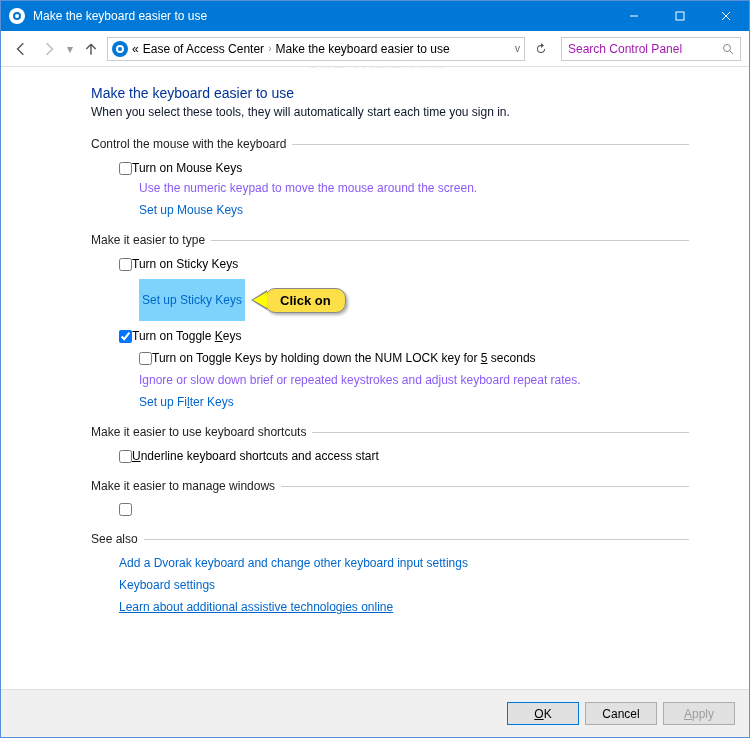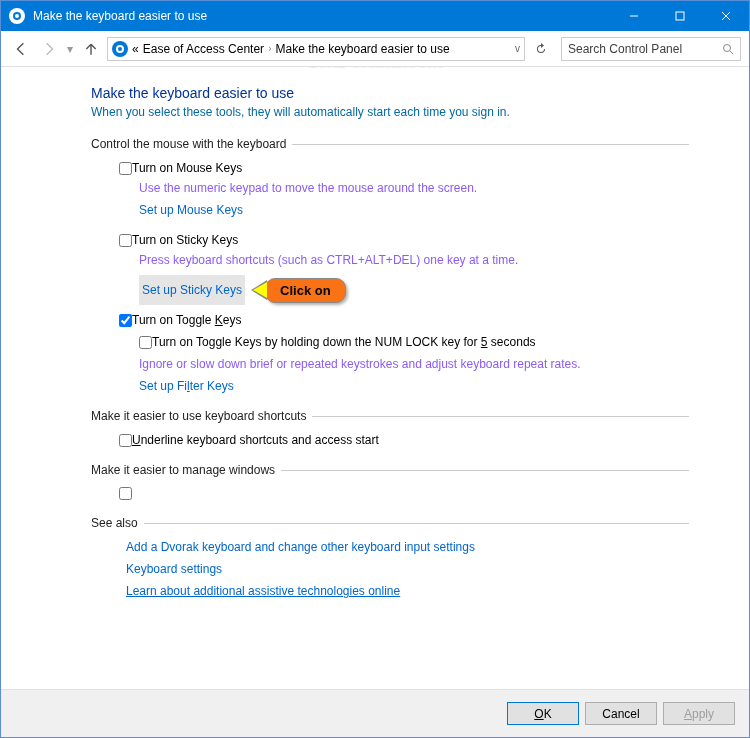--- a/index.html
+++ b/index.html
@@ -14,44 +14,44 @@
 .win-btn svg { width: 10px; height: 10px; }
 .navbar { height: 36px; display: flex; align-items: center; padding: 0 8px; border-bottom: 1px solid #e0e0e0; gap: 4px; }
 .nav-arrow { width: 24px; height: 24px; display: flex; align-items: center; justify-content: center; color: #555; }
 .nav-arrow.disabled { color: #bbb; }
 .nav-sep { color: #999; margin: 0 2px; }
 .breadcrumb { display: flex; align-items: center; flex: 1; border: 1px solid #ccc; height: 24px; padding: 0 4px; gap: 4px; font-size: 12px; }
 .breadcrumb .bc-icon { width: 16px; height: 16px; border-radius: 50%; background: #0078d7; display: flex; align-items: center; justify-content: center; }
 .breadcrumb .chev { color: #888; font-size: 10px; }
 .bc-drop { margin-left: auto; color: #666; font-size: 10px; }
 .refresh { width: 24px; height: 24px; display: flex; align-items: center; justify-content: center; color: #555; }
-.searchbox { width: 180px; height: 24px; border: 1px solid #ccc; display: flex; align-items: center; padding: 0 6px; color: #404040; font-size: 12px; justify-content: space-between; margin-left: 4px; }
+.searchbox { width: 180px; height: 24px; border: 1px solid #ccc; display: flex; align-items: center; padding: 0 6px; color: #a21caf; font-size: 12px; justify-content: space-between; margin-left: 4px; }
 .searchbox svg { width: 12px; height: 12px; }
 .content { flex: 1; overflow: auto; padding: 18px 60px 10px 90px; position: relative; }
 .watermark { position: absolute; top: -20px; left: 0; right: 0; text-align: center; color: #fff; font-weight: bold; font-size: 20px; text-shadow: 0 0 3px #000, 1px 1px 2px #000; pointer-events: none; font-style: italic; font-family: Georgia, serif; }
 h1 { color: #003399; font-size: 14px; font-weight: normal; margin-bottom: 4px; }
-.subtitle { font-size: 12px; color: #0369a1; margin-bottom: 18px; }
+.subtitle { font-size: 12px; color: #0f172a; margin-bottom: 18px; }
 .group { margin-bottom: 16px; }
 .group-title { font-size: 12px; color: #222; position: relative; margin-bottom: 10px; display: flex; align-items: center; }
 .group-title::after { content: ""; flex: 1; height: 1px; background: #ccc; margin-left: 6px; }
 .option { margin-left: 28px; margin-bottom: 8px; }
 .option-row { display: flex; align-items: center; gap: 0; }
 .option-row input[type=checkbox] { width: 13px; height: 13px; }
 .option-label { font-size: 12px; }
 .option-desc { font-size: 12px; color: #8b5cf6; margin-left: 20px; margin-top: 6px; }
 .sub-option { margin-left: 20px; margin-top: 8px; display: flex; align-items: center; gap: 0; }
 .link { color: #0066cc; font-size: 12px; cursor: pointer; margin-left: 20px; margin-top: 8px; display: inline-block; }
 .link-u { text-decoration: underline; }
-.link-hl { background: #e5e5e5; padding: 8px 3px; }
+.link-hl { background: #7dd3fc; padding: 14px 3px; }
 .callout { display: inline-flex; align-items: center; margin-left: 6px; }
 .callout-arrow { width: 0; height: 0; border-top: 10px solid transparent; border-bottom: 10px solid transparent; border-right: 16px solid #888; position: relative; }
 .callout-arrow::after { content: ""; position: absolute; left: 2px; top: -8px; width: 0; height: 0; border-top: 8px solid transparent; border-bottom: 8px solid transparent; border-right: 14px solid #ffff00; }
-.callout-body { background: #f97316; border: 1px solid #888; border-radius: 10px; padding: 4px 14px; font-weight: bold; font-size: 13px; margin-left: -2px; box-shadow: 2px 2px 3px rgba(0,0,0,0.3); }
+.callout-body { background: #fde047; border: 1px solid #888; border-radius: 10px; padding: 4px 14px; font-weight: bold; font-size: 13px; margin-left: -2px; box-shadow: 2px 2px 3px rgba(0,0,0,0.3); }
 .seealso-links { margin-left: 28px; }
-.seealso-links .link { margin-left: 7px; display: block; margin-bottom: 6px; }
+.seealso-links .link { margin-left: 0; display: block; margin-bottom: 6px; }
 .footer { height: 48px; border-top: 1px solid #e0e0e0; background: #f0f0f0; display: flex; align-items: center; justify-content: flex-end; padding: 0 14px; gap: 6px; }
 .btn { min-width: 72px; height: 23px; border: 1px solid #adadad; background: #e1e1e1; font-size: 12px; display: flex; align-items: center; justify-content: center; cursor: pointer; }
 .btn.default { border-color: #0078d7; }
 .btn.disabled { color: #9e9e9e; }
 u { text-decoration: underline; }
 </style>
 </head>
 <body>
 
 <div class="window">
@@ -139,27 +139,27 @@
         <div class="option-row">
           <input type="checkbox" style="">
           <span class="option-label">Turn on Mouse Keys</span>
         </div>
         <div class="option-desc">Use the numeric keypad to move the mouse around the screen.</div>
         <span class="link">Set up Mouse Keys</span>
       </div>
     </div>
 
     <div class="group">
+      <div class="group-title">Make it easier to type</div>
 
       <div class="option">
         <div class="option-row">
           <input type="checkbox" style="">
           <span class="option-label">Turn on Sticky Keys</span>
         </div>
-        <div class="option-desc">Press keyboard shortcuts (such as CTRL+ALT+DEL) one key at a time.</div>
         <div style="display:flex;align-items:center;margin-top:8px;">
           <span class="link link-hl" style="margin-left:20px;margin-top:0;">Set up Sticky Keys</span>
           <span class="callout">
             <span class="callout-arrow"></span>
             <span class="callout-body">Click on</span>
           </span>
         </div>
       </div>
 
       <div class="option">

